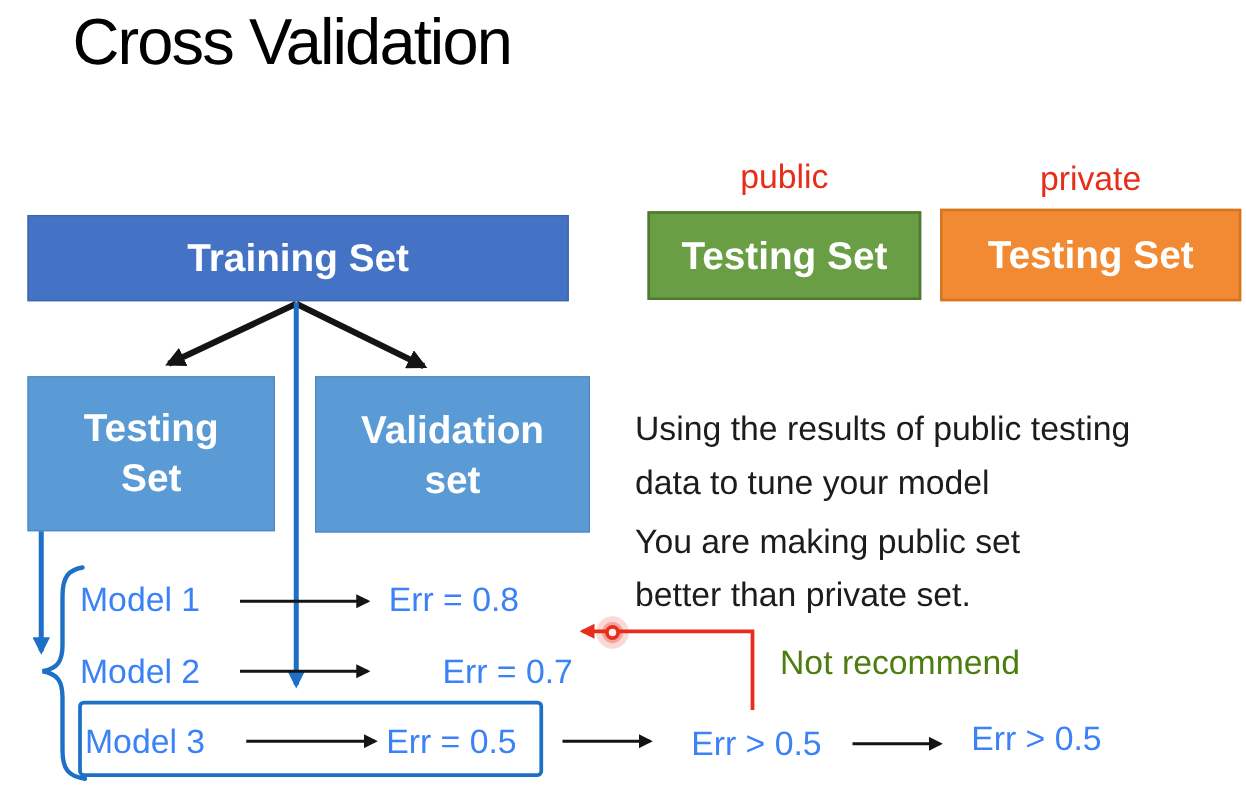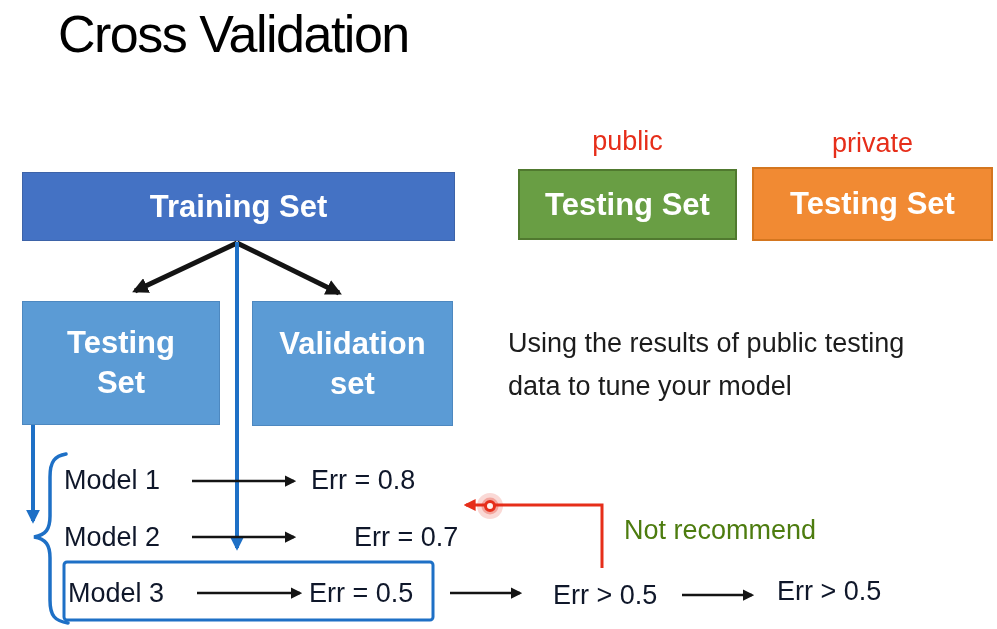--- a/index.html
+++ b/index.html
@@ -12,31 +12,31 @@
     left:58px;top:4px;font-size:52px;font-weight:400;letter-spacing:-1.5px;color:#000000;
   }
   .box{
     position:absolute;display:flex;align-items:center;justify-content:center;
     color:#ffffff;font-weight:bold;text-align:center;box-sizing:border-box;
   }
   .top-training{left:22px;top:172px;width:433px;height:69px;background:#4472c4;border:1px solid #3d63a8;font-size:31px;}
   .green-box{left:518px;top:169px;width:219px;height:71px;background:#699e44;border:2px solid #50792f;font-size:31px;}
   .orange-box{left:752px;top:167px;width:241px;height:74px;background:#f18a33;border:2px solid #d4761f;font-size:31px;}
   .sub-training{left:22px;top:301px;width:198px;height:124px;background:#5b9bd5;border:1px solid #4d88c0;font-size:31px;line-height:1.28;}
-  .validation{left:252px;top:301px;width:201px;height:125px;background:#5b9bd5;border:1px solid #4d88c0;font-size:31px;line-height:1.28;}
+  .validation{left:252px;top:301px;width:220px;height:125px;background:#5b9bd5;border:1px solid #4d88c0;font-size:31px;line-height:1.28;}
   .red-label{
     position:absolute;text-align:center;color:#e62e1a;font-size:27px;font-weight:400;
   }
   .public-label{left:518px;top:126px;width:219px;}
   .private-label{left:752px;top:128px;width:241px;}
   .annotation{
     position:absolute;left:508px;top:322px;width:478px;font-size:27px;line-height:43px;color:#1c1c1c;
   }
   .annotation .para2{margin-top:4px;}
-  .mtext{position:absolute;font-size:27px;color:#0f172a;white-space:nowrap;}
+  .mtext{position:absolute;font-size:27px;color:#3b82f6;white-space:nowrap;}
   .model1-name{left:64px;top:465px;}
   .model1-err{left:311px;top:465px;}
   .model2-name{left:64px;top:522px;}
   .model2-err{left:311px;top:522px;margin-left:43px;}
   .model3-name{left:68px;top:578px;}
   .model3-err{left:309px;top:578px;}
   .err-public{left:553px;top:580px;}
   .err-private{left:777px;top:576px;}
   .not-recommend{position:absolute;left:612px;top:515px;font-size:27px;color:#4d7c0f;white-space:nowrap;margin-left:12px;}
   svg.overlay{position:absolute;left:0;top:0;pointer-events:none;}
@@ -72,20 +72,24 @@
     <span>
       <span style="display:block">Validation</span>
       <span style="display:block">set</span>
     </span>
   </div>
 
   <div class="annotation">
     <div class="para1">
       <div>Using the results of public testing</div>
       <div>data to tune your model</div>
+    </div>
+    <div class="para2">
+      <div>You are making public set</div>
+      <div>better than private set.</div>
     </div>
   </div>
 
   <div class="mtext model1-name">Model 1</div>
   <div class="mtext model1-err">Err = 0.8</div>
   <div class="mtext model2-name">Model 2</div>
   <div class="mtext model2-err">Err = 0.7</div>
   <div class="mtext model3-name">Model 3</div>
   <div class="mtext model3-err">Err = 0.5</div>
 

